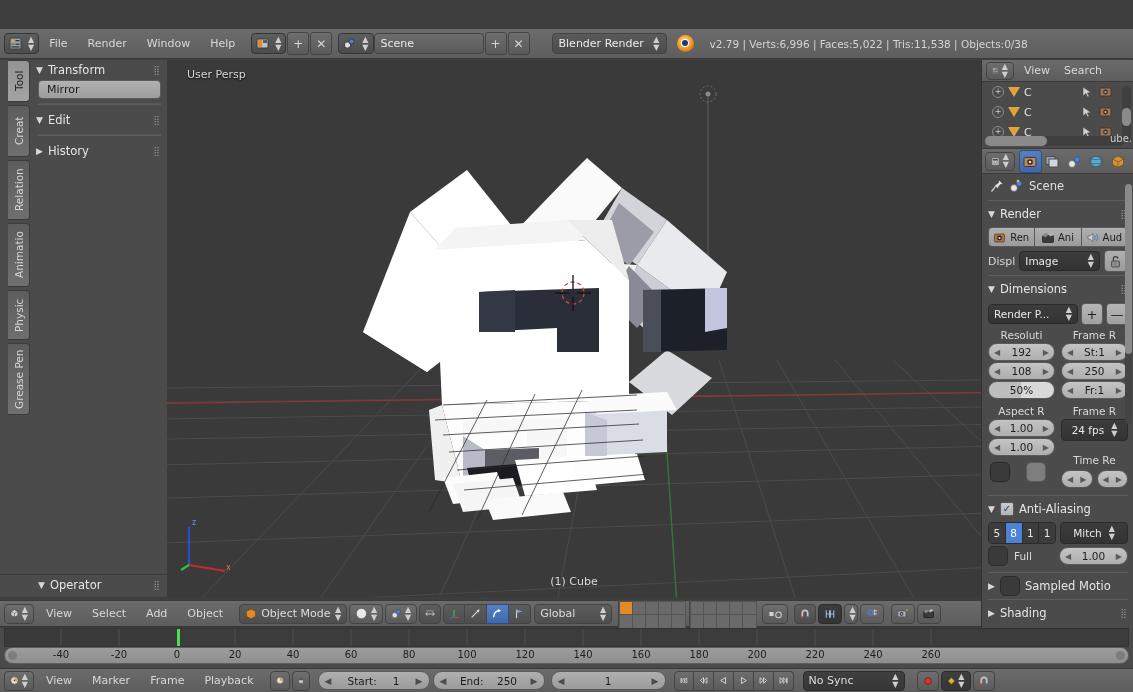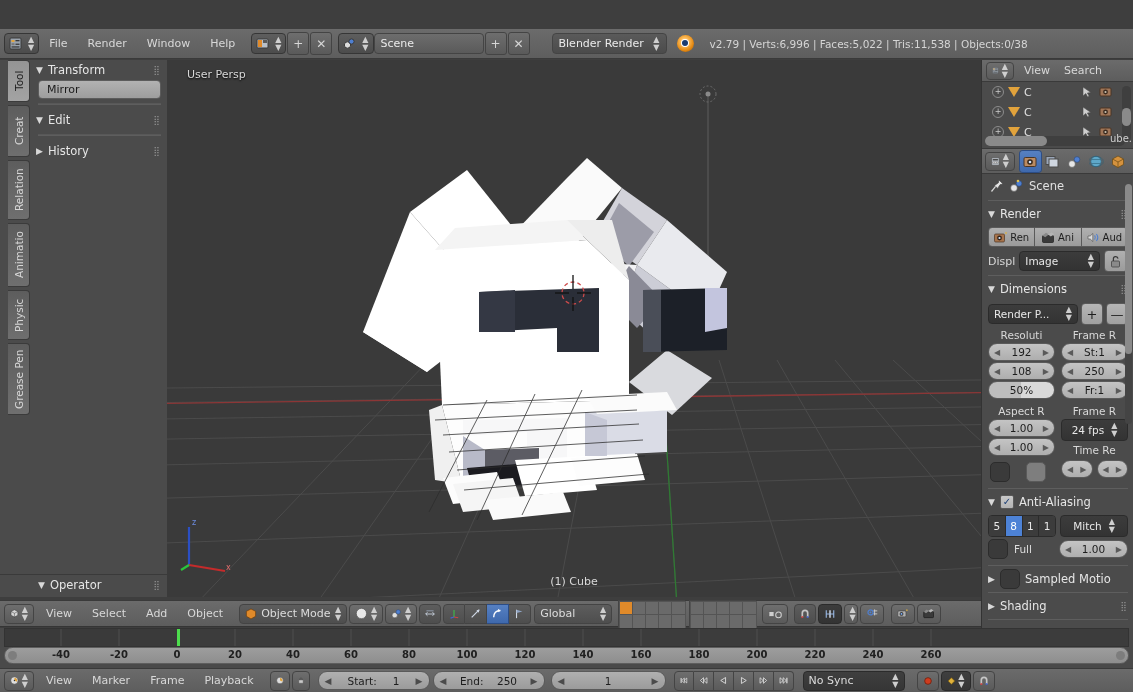--- a/index.html
+++ b/index.html
@@ -93,21 +93,21 @@
 
   
   .tl-area{position:absolute;left:0;top:628px;width:1133px;height:64px;background:#4a4a4a;}
   .tl-track{position:absolute;left:4px;top:0px;width:1125px;height:19px;background:#3c3c3c;
     border:1px solid #333;box-sizing:border-box;}
   .tl-shade{position:absolute;left:0;top:0;height:100%;background:#3a3a3a;}
   .tl-play{position:absolute;top:0;width:3px;height:100%;background:#4ddd4d;}
   .tl-ruler{position:absolute;left:4px;top:19px;width:1125px;height:17px;
     background:linear-gradient(#9d9d9d,#8e8e8e);border-radius:9px;border:1px solid #5e5e5e;
     box-sizing:border-box;overflow:hidden;}
-  .tl-tick{position:absolute;top:1px;color:#202020;font-size:10px;transform:translateX(-50%);font-weight:bold;}
+  .tl-tick{position:absolute;top:1px;color:#202020;font-size:10px;transform:translateX(-50%);}
   .tl-knob{position:absolute;left:3px;top:3px;width:9px;height:9px;border-radius:50%;background:#7d7d7d;}
   .tl-knob.r{left:auto;right:3px;}
   .tl-header{position:absolute;left:0;top:40px;width:1133px;height:24px;
     background:linear-gradient(#6b6b6b,#5d5d5d);border-top:1px solid #3a3a3a;
     display:flex;align-items:center;padding:0 4px;box-sizing:border-box;}
   .numf{height:19px;border-radius:9px;background:linear-gradient(#b0b0b0,#9b9b9b);
     border:1px solid #5a5a5a;display:flex;align-items:center;color:#1d1d1d;font-size:10.5px;
     padding:0 6px;box-sizing:border-box;justify-content:space-between;}
   .numf .lab{color:#1d1d1d;}
   .numf .val{color:#1d1d1d;}
@@ -162,21 +162,21 @@
   .twocol>div{flex:1;}
   .colhd{text-align:center;color:#d8d8d8;font-size:10.5px;height:15px;line-height:15px;}
   .nf{height:18px;border-radius:9px;background:linear-gradient(#c4c4c4,#aeaeae);border:1px solid #5a5a5a;
     color:#1d1d1d;font-size:10.5px;display:flex;align-items:center;justify-content:center;
     position:relative;margin-bottom:1px;box-sizing:border-box;}
   .nf .l,.nf .r{position:absolute;font-size:8px;color:#5a5a5a;}
   .nf .l{left:5px;}.nf .r{right:5px;}
   .nf.half{background:linear-gradient(to right,#bdbdbd 0 50%,#d9d9d9 50% 100%);text-align:center;}
   .dkf{height:20px;border-radius:4px;background:linear-gradient(#3c3c3c,#333);border:1px solid #2b2b2b;
     color:#e8e8e8;font-size:10.5px;display:flex;align-items:center;justify-content:center;gap:4px;
-    margin-bottom:2px;}
+    margin-bottom:12px;}
   .tworow{display:flex;gap:4px;}
   .cir{width:18px;height:18px;border-radius:5px;background:#3a3a3a;border:1px solid #2c2c2c;}
   .cir.lt{background:#7e7e7e;border-color:#5a5a5a;}
   .aarow{display:flex;gap:4px;margin:2px 6px;}
   .samples{display:flex;flex:1;border-radius:4px;overflow:hidden;border:1px solid #2b2b2b;}
   .samples div{flex:1;height:20px;background:#3c3c3c;color:#e8e8e8;font-size:10.5px;
     display:flex;align-items:center;justify-content:center;border-right:1px solid #2b2b2b;}
   .samples div:last-child{border-right:none;}
   .samples div.on{background:#4d82d6;color:#fff;}
   .chk{width:12px;height:12px;border-radius:2px;background:linear-gradient(#c9c9c9,#b4b4b4);

